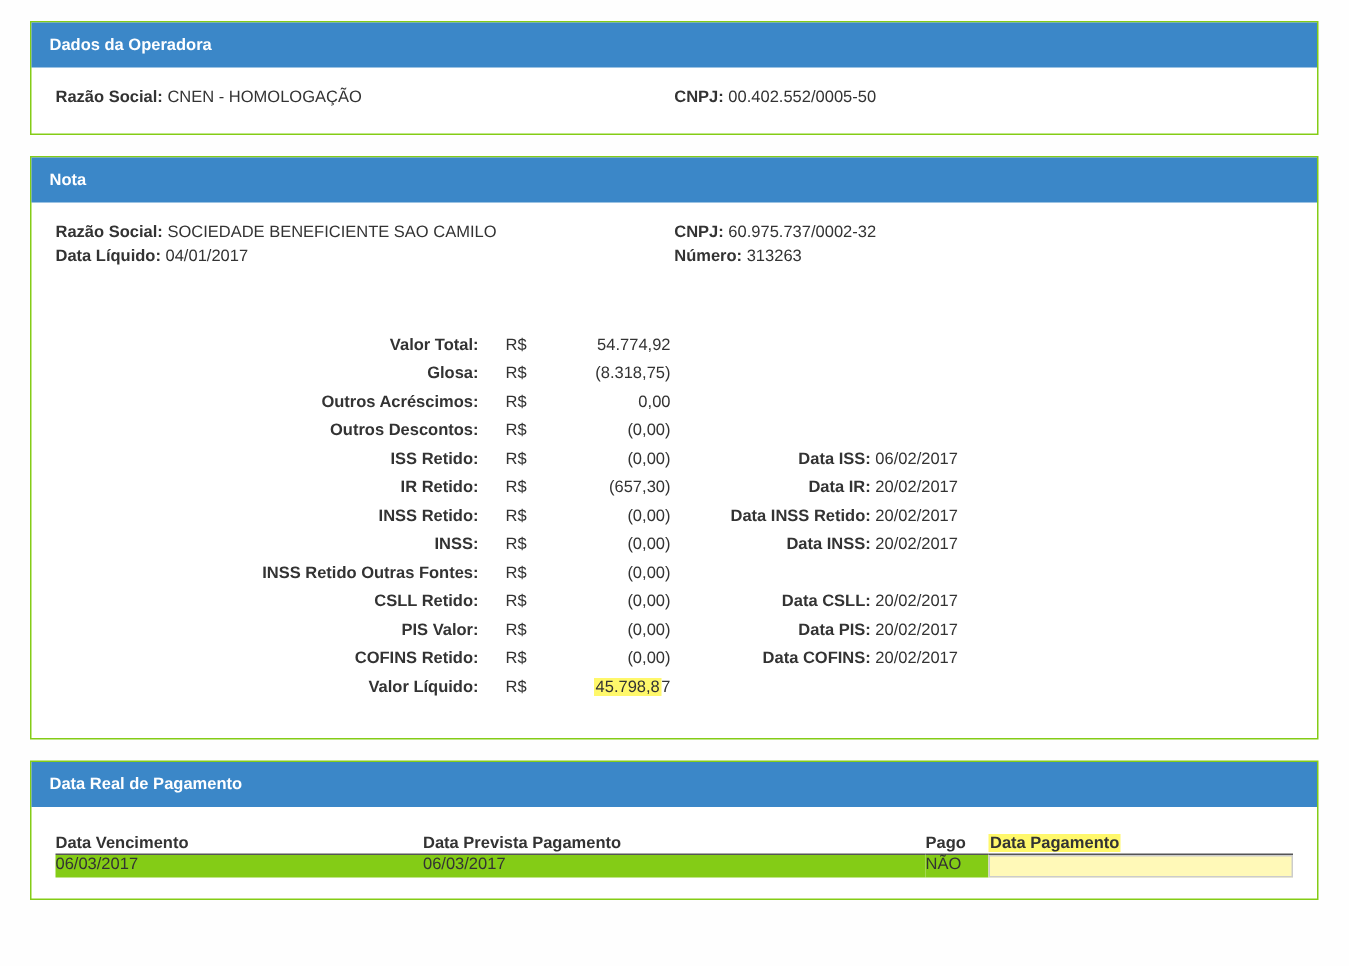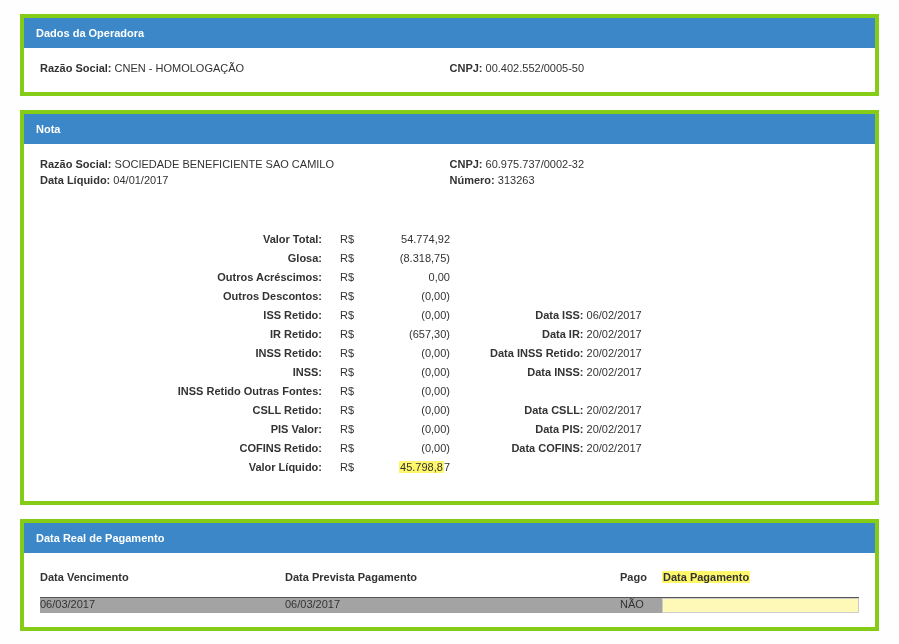--- a/index.html
+++ b/index.html
@@ -5,21 +5,21 @@
     * { box-sizing: border-box; margin: 0; padding: 0; }
     body {
       font-family: Verdana, Arial, sans-serif;
       font-size: 11px;
       background: #fefefe;
       padding: 0 20px 20px 20px;
       color: #333;
       width: 899px;
     }
     .panel {
-      border: 4px solid #84cc16;
+      border: 1px solid #84cc16;
       margin-top: 14px;
       background: #fff;
     }
     .panel-header {
       background: #3b87c8;
       color: #fff;
       font-weight: bold;
       font-size: 11px;
       padding: 9px 12px;
     }
@@ -61,24 +61,24 @@
     .highlight {
       background: #fff86b;
       padding: 0 1px;
       text-align: center;
     }
     .pay-table { margin-top: 4px; }
     .pay-headers, .pay-row { display: flex; }
     .pay-headers { font-weight: bold; }
     .pay-headers > div {
       border-bottom: 1px solid #555;
-      padding-bottom: 14px;
+      padding-bottom: 1px;
     }
     .pay-row > div {
-      background: #a3a3a3;
+      background: #84cc16;
     }
     .c1 { width: 245px; }
     .c2 { width: 335px; }
     .c3 { width: 42px; }
     .c4 { flex: 1; }
     .c4-input {
       background: #fff9b8;
       border: 1px solid #ccc;
       height: 15px;
       margin-top: 0px;

